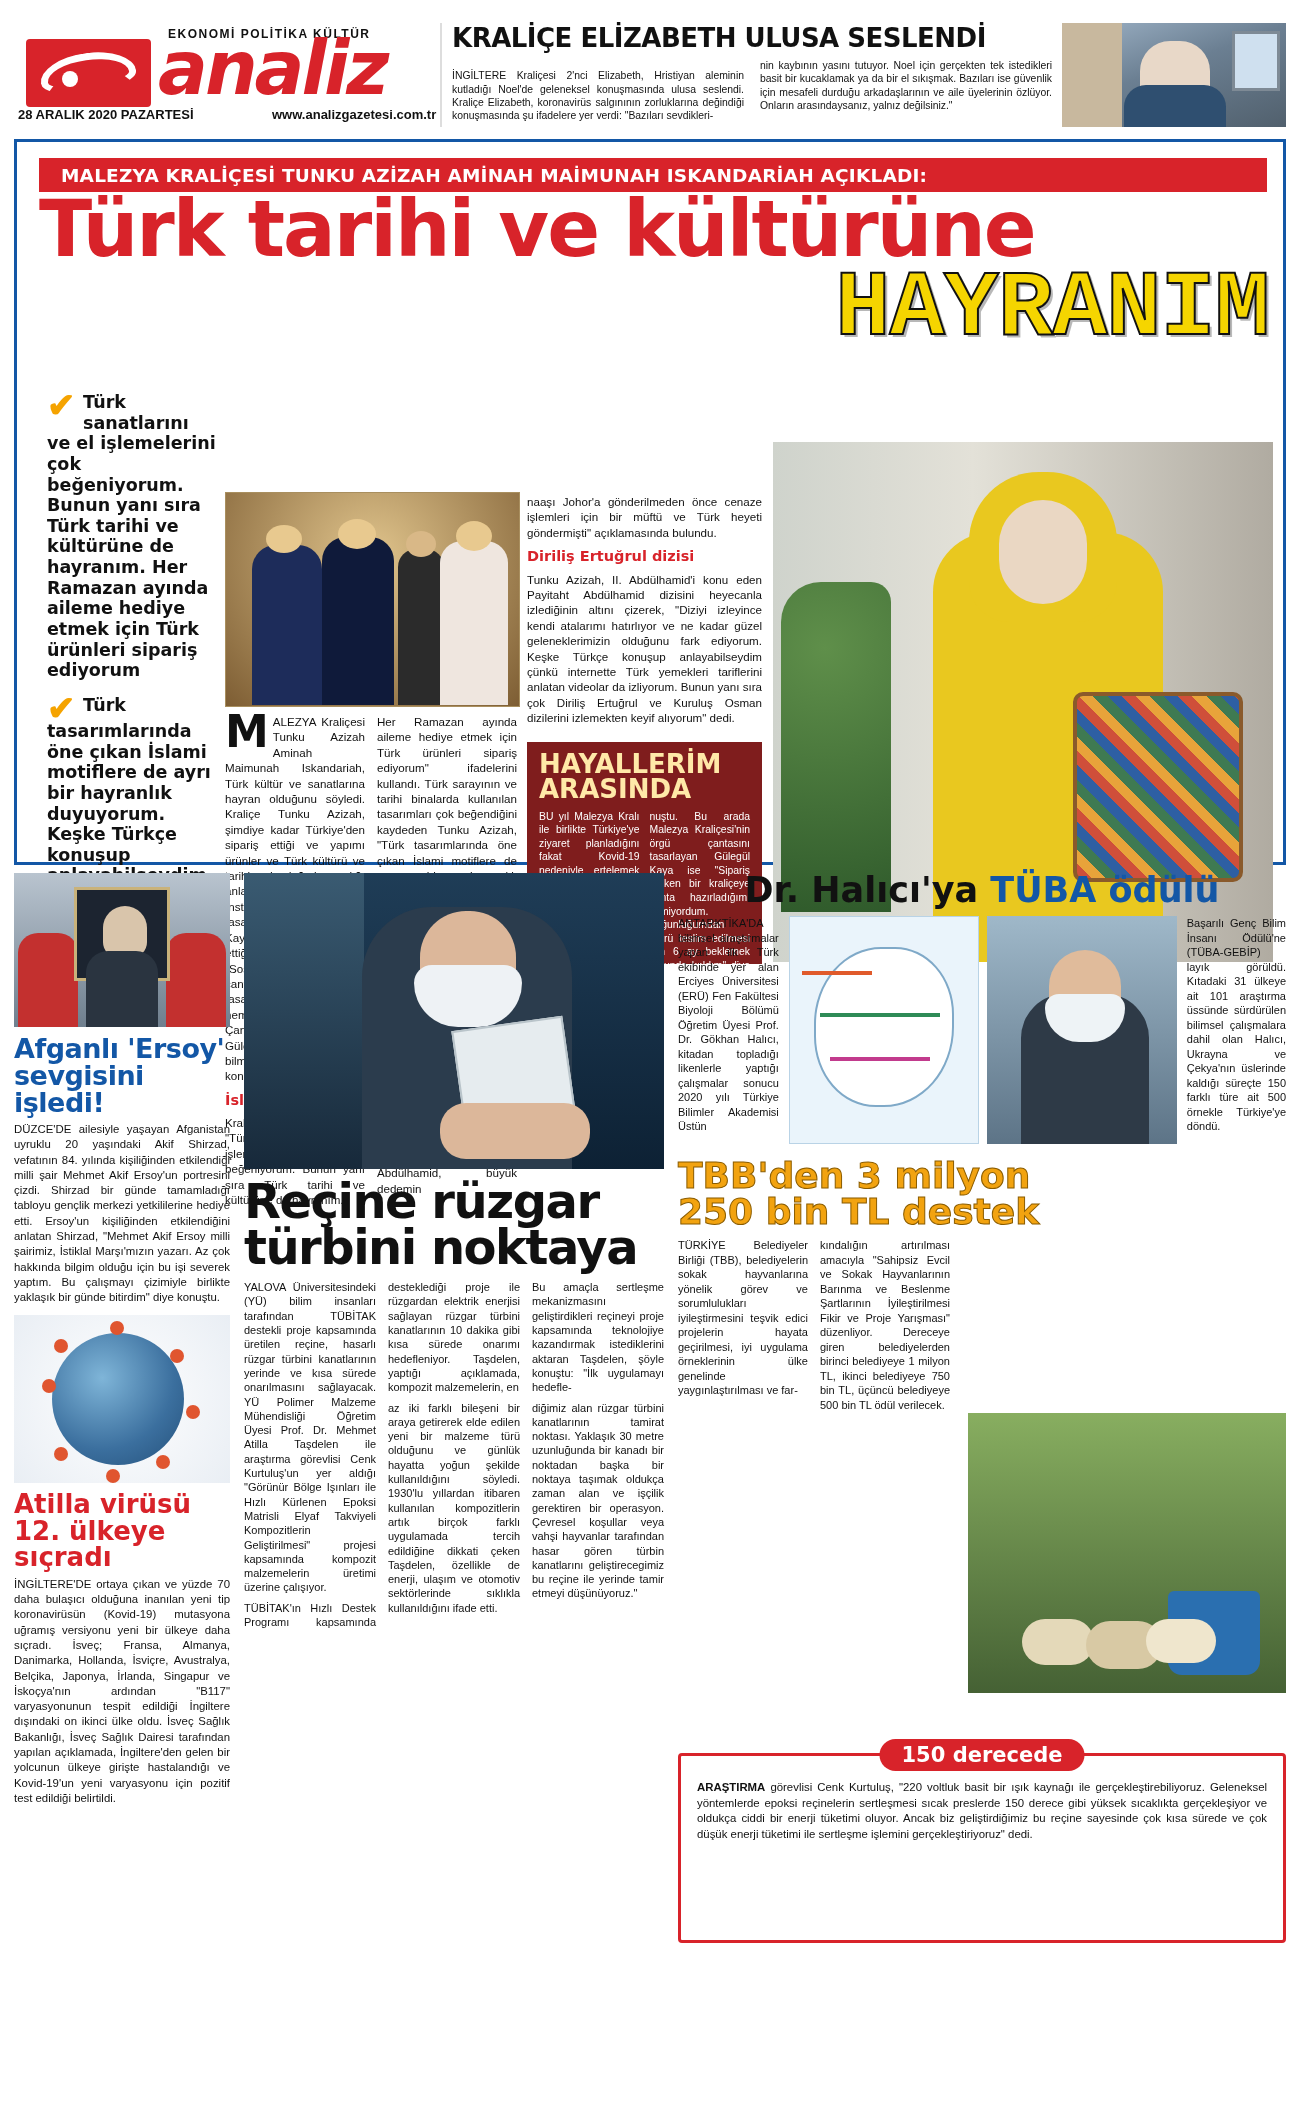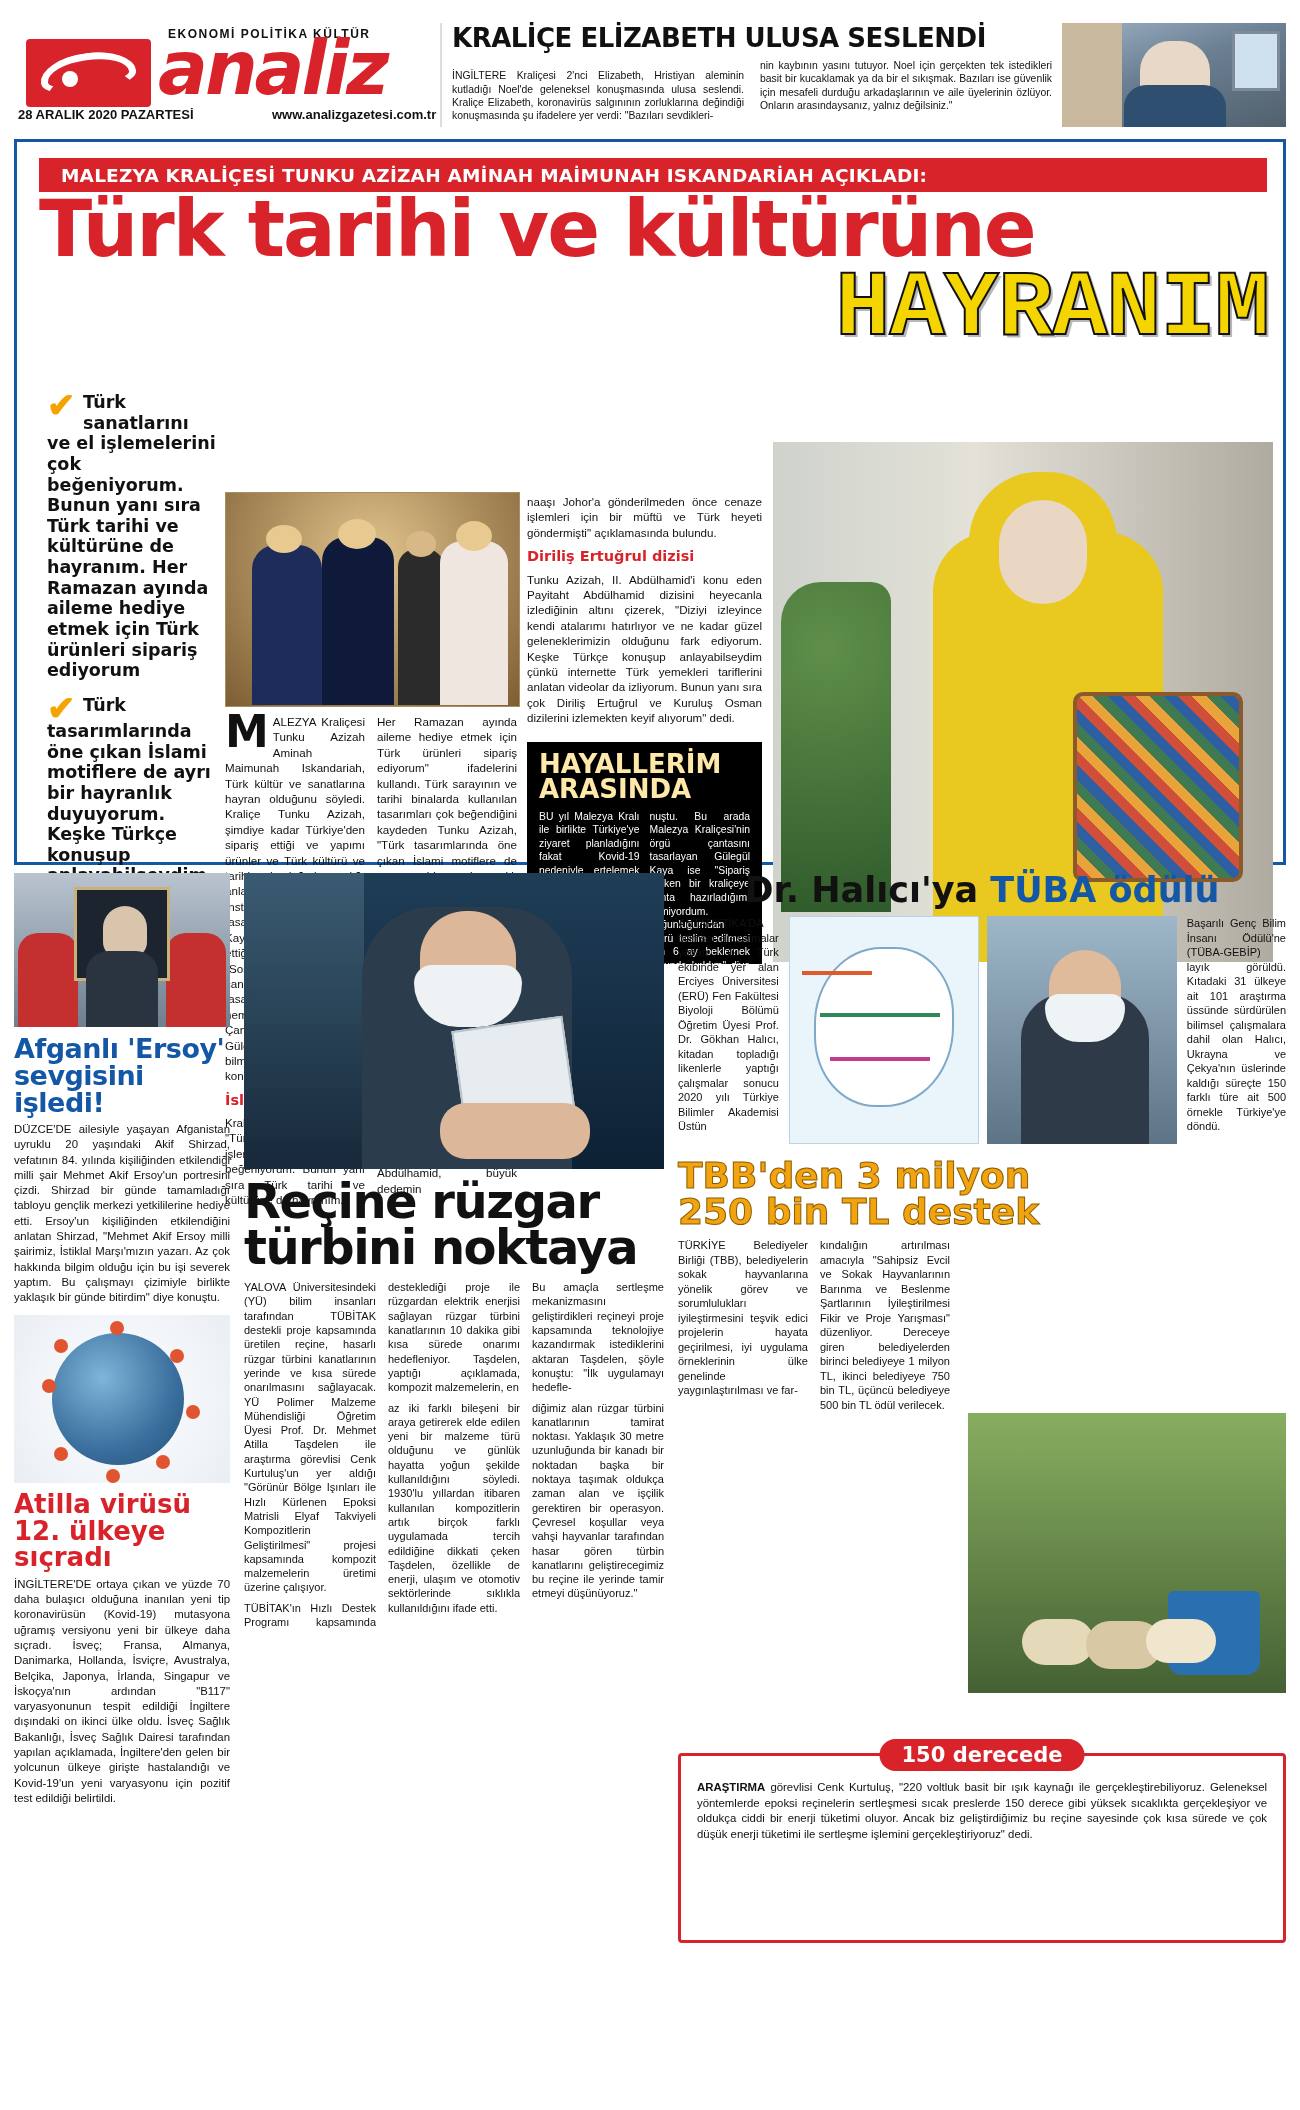--- a/index.html
+++ b/index.html
@@ -168,21 +168,21 @@
   .dropcap::first-letter {
     float: left; font-size: 44px; line-height: 36px; font-weight: bold;
     padding-right: 4px; font-family: "DejaVu Sans", sans-serif;
   }
   .colA { left: 208px; top: 572px; width: 140px; }
   .colB { left: 360px; top: 572px; width: 140px; }
   .colC { left: 510px; top: 352px; width: 235px; }
 
   .hayal-box {
     position: absolute; left: 510px; top: 600px; width: 235px; height: 222px;
-    background: #000000; color: #fff; padding: 10px 12px;
+    background: #7f1d1d; color: #fff; padding: 10px 12px;
   }
   .hayal-box h3 {
     margin: 0 0 8px 0; font-size: 26px; line-height: 0.96; font-weight: bold;
     color: #ffe9a8; font-family: "DejaVu Sans", sans-serif;
   }
   .hayal-box .cols2 { column-count: 2; column-gap: 10px; font-size: 10.4px; line-height: 1.3; text-align: justify; }
   .hayal-box p { margin: 0; }
 
   
   .lower { position: absolute; left: 14px; top: 852px; width: 1272px; height: 1244px; }

